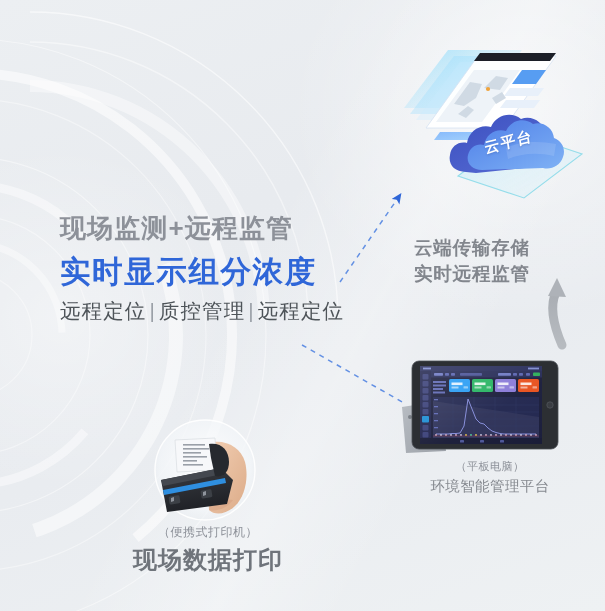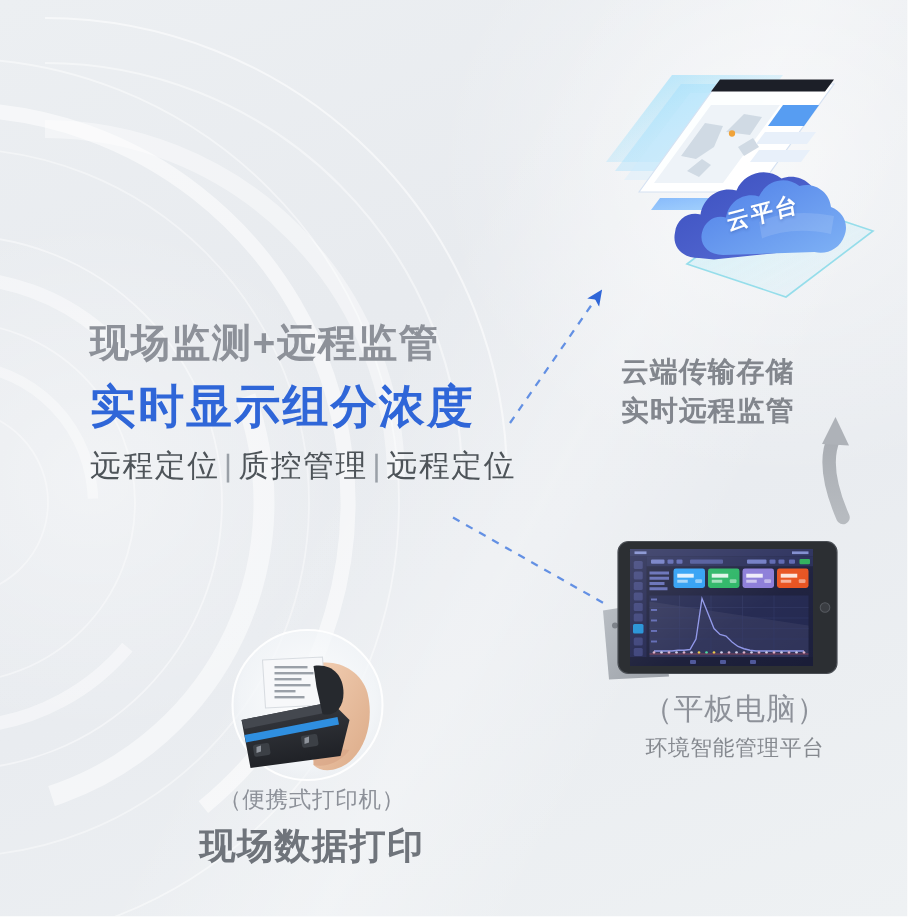--- a/index.html
+++ b/index.html
@@ -105,21 +105,21 @@
 
   
   .cap-tablet {
     position: absolute;
     left: 395px;
     top: 458px;
     width: 190px;
     text-align: center;
   }
   .cap-tablet .paren {
-    font-size: 20px;
+    font-size: 11px;
     color: #8d9199;
     letter-spacing: 0.5px;
     line-height: 1.5;
     white-space: nowrap;
   }
   .cap-tablet .big {
     font-size: 19px;
     font-weight: bold;
     color: #6f747b;
     letter-spacing: 1px;
@@ -138,21 +138,21 @@
 
   
   .cap-printer {
     position: absolute;
     left: 108px;
     top: 523px;
     width: 200px;
     text-align: center;
   }
   .cap-printer .paren {
-    font-size: 15px;
+    font-size: 12px;
     color: #8d9199;
     letter-spacing: 0.5px;
     line-height: 1.5;
     white-space: nowrap;
   }
   .cap-printer .big {
     font-size: 24px;
     font-weight: bold;
     color: #6f747b;
     letter-spacing: 1px;

